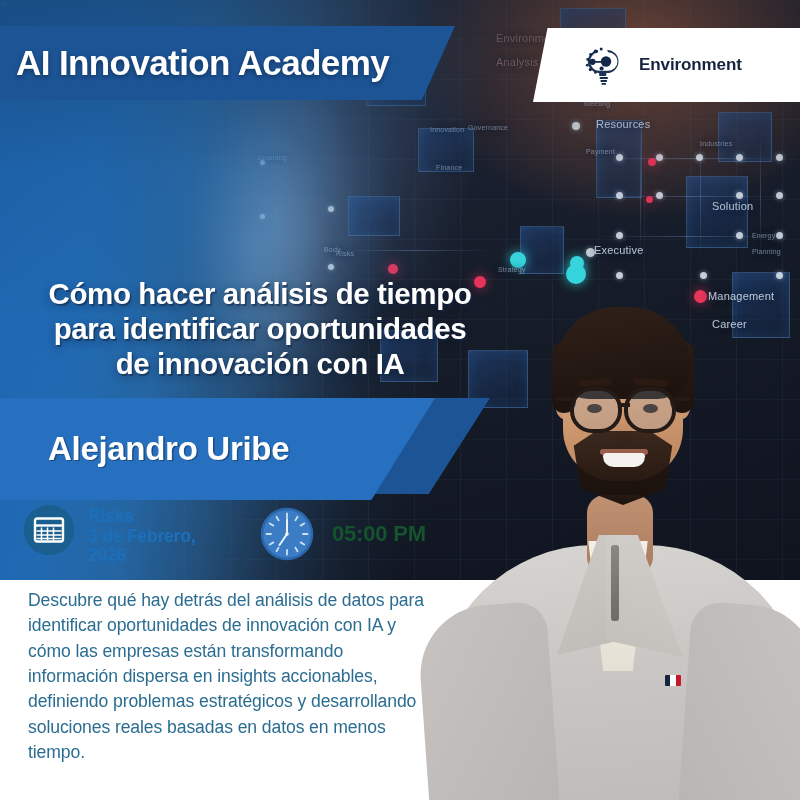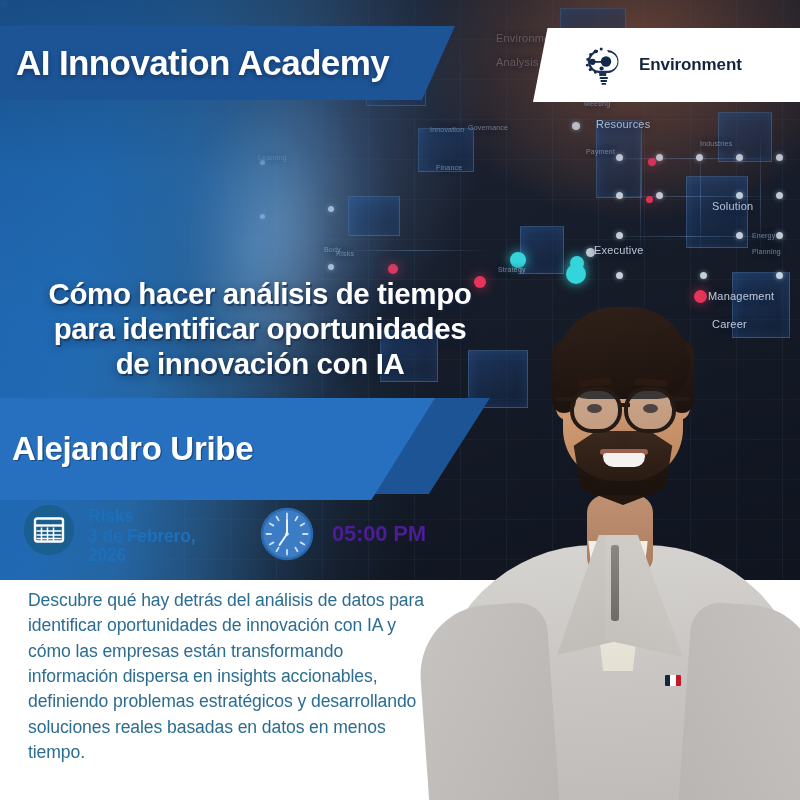--- a/index.html
+++ b/index.html
@@ -150,21 +150,21 @@
     clip-path:polygon(0 0, 100% 0, 88% 100%, 0 100%);
   }
   .speaker-band-front {
     position:absolute; left:-20px; top:398px;
     width:455px; height:102px;
     background:#2670bf;
     clip-path:polygon(0 0, 100% 0, 86% 100%, 0 100%);
     display:flex; align-items:center;
   }
   .speaker-name {
-    margin-left:32px;
+    margin-left:68px;
     color:#ffffff;
     font-size:33px;
     font-weight:bold;
     letter-spacing:-0.3px;
     text-shadow:1.4px 1.4px 0 rgba(20,40,70,0.5);
   }
 
   
   .meta-row {
     position:absolute; left:24px; top:505px;
@@ -182,21 +182,21 @@
     line-height:1.12;
     letter-spacing:-0.2px;
     padding-top:2px;
   }
   .time-group {
     position:absolute; left:258px; top:505px;
     display:flex; align-items:center; gap:16px;
   }
   .clock-icon { width:58px; height:58px; flex:none; position:relative; }
   .time-text {
-    color:#4c1d95;
+    color:#14532d;
     font-size:22px;
     font-weight:bold;
     letter-spacing:-0.2px;
   }
 
   
   .description {
     position:absolute; left:28px; top:588px; width:400px;
     color:#2b6d91;
     font-size:17.6px;

